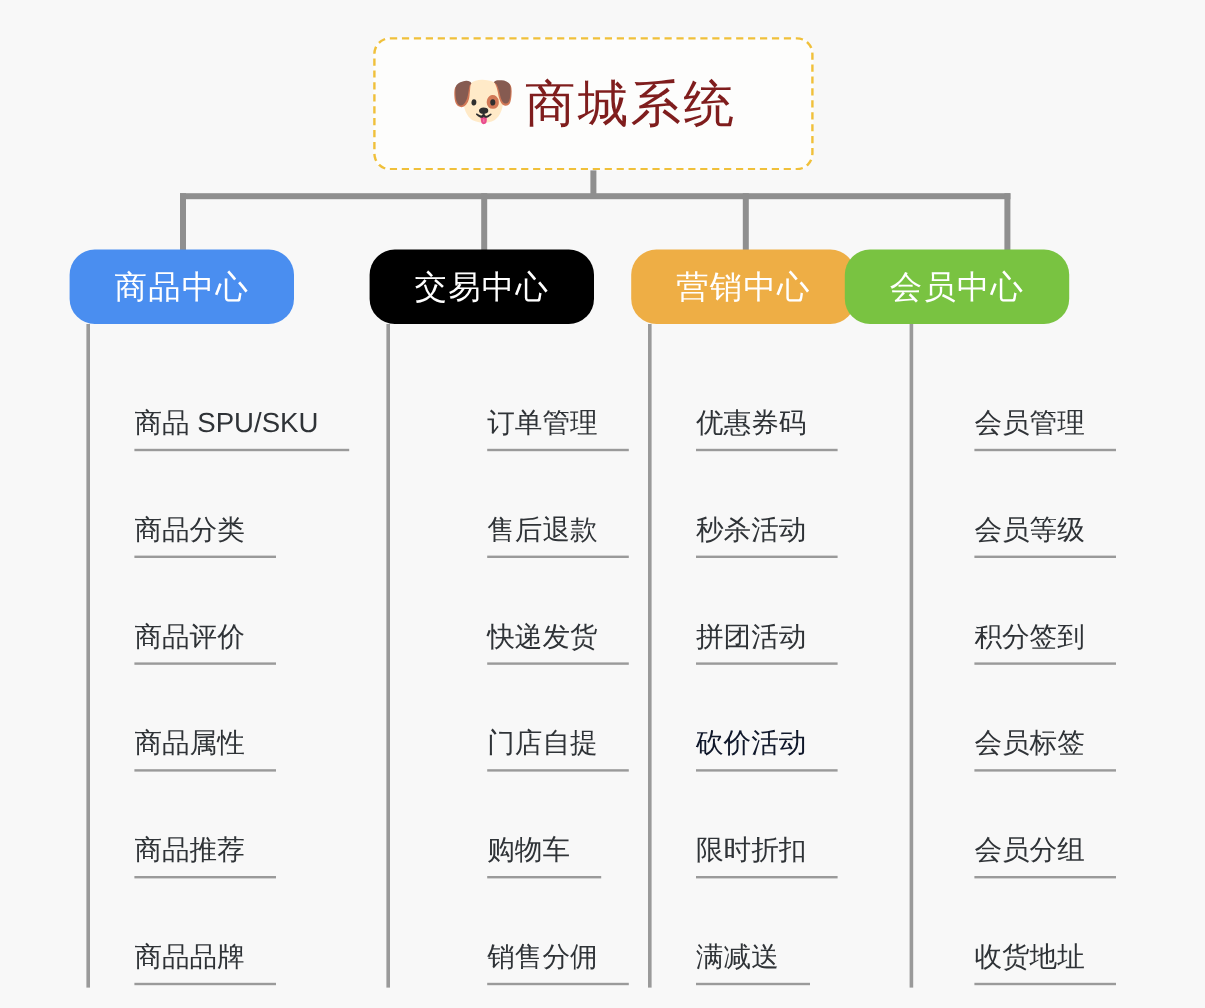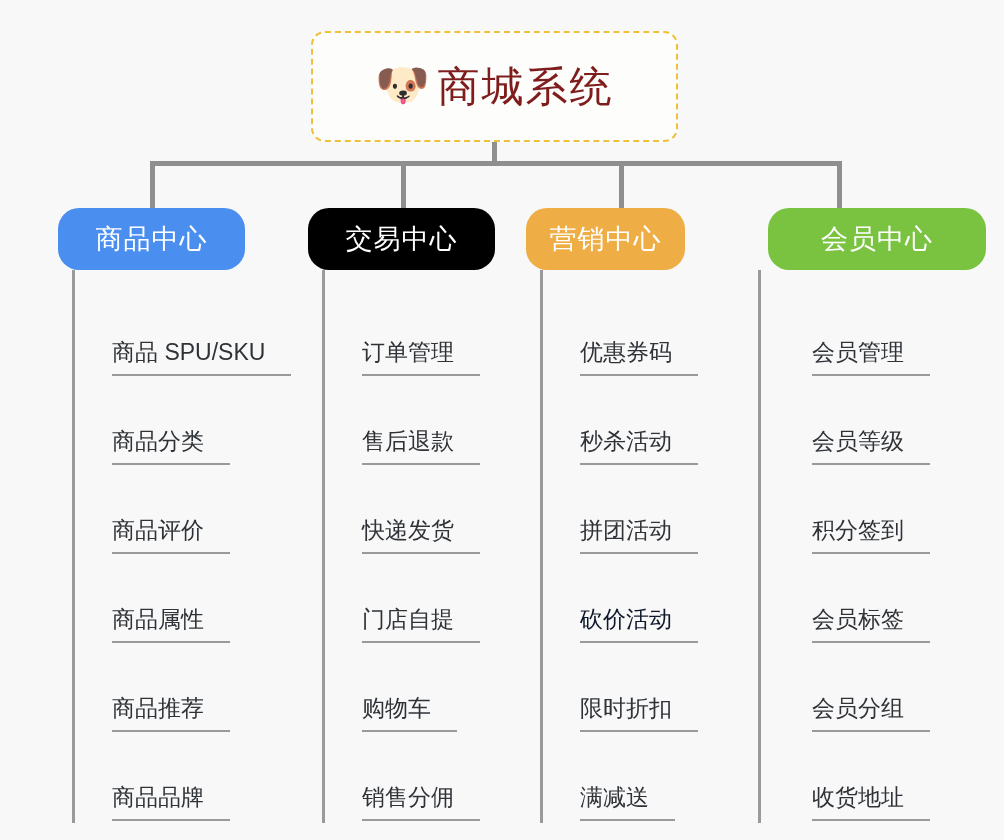--- a/index.html
+++ b/index.html
@@ -153,21 +153,21 @@
         <span class="leaf-text" style="color: rgb(47, 51, 55); border-bottom-color: rgb(154, 154, 154);">商品推荐</span>
       </div>
     <div class="leaf">
         <span class="leaf-text" style="color: rgb(47, 51, 55); border-bottom-color: rgb(154, 154, 154);">商品品牌</span>
       </div>
   </div>
 
   <div class="conn conn-drop" style="left: 401px; background: rgb(143, 143, 143);"></div>
   <div class="cat-box" style="left: 308px; width: 187px; background: #000000;">交易中心</div>
   <div class="col-spine" style="left: 322px; height: 553px; background: rgb(154, 154, 154);"></div>
-  <div class="leaf-list" style="left:322px;">
+  <div class="leaf-list" style="left:322px;padding-left:44px;">
     <div class="leaf">
         <span class="leaf-text" style="color: rgb(47, 51, 55); border-bottom-color: rgb(154, 154, 154);">订单管理</span>
       </div>
     <div class="leaf">
         <span class="leaf-text" style="color: rgb(47, 51, 55); border-bottom-color: rgb(154, 154, 154);">售后退款</span>
       </div>
     <div class="leaf">
         <span class="leaf-text" style="color: rgb(47, 51, 55); border-bottom-color: rgb(154, 154, 154);">快递发货</span>
       </div>
     <div class="leaf">
@@ -175,21 +175,21 @@
       </div>
     <div class="leaf">
         <span class="leaf-text" style="color: rgb(47, 51, 55); border-bottom-color: rgb(154, 154, 154);">购物车</span>
       </div>
     <div class="leaf">
         <span class="leaf-text" style="color: rgb(47, 51, 55); border-bottom-color: rgb(154, 154, 154);">销售分佣</span>
       </div>
   </div>
 
   <div class="conn conn-drop" style="left: 619px; background: rgb(143, 143, 143);"></div>
-  <div class="cat-box" style="left: 526px; width: 159px; background: rgb(238, 174, 69);">营销中心</div>
+  <div class="cat-box" style="left: 526px; width: 187px; background: rgb(238, 174, 69);">营销中心</div>
   <div class="col-spine" style="left: 540px; height: 553px; background: rgb(154, 154, 154);"></div>
   <div class="leaf-list" style="left:540px;">
     <div class="leaf">
         <span class="leaf-text" style="color: rgb(47, 51, 55); border-bottom-color: rgb(154, 154, 154);">优惠券码</span>
       </div>
     <div class="leaf">
         <span class="leaf-text" style="color: rgb(47, 51, 55); border-bottom-color: rgb(154, 154, 154);">秒杀活动</span>
       </div>
     <div class="leaf">
         <span class="leaf-text" style="color: rgb(47, 51, 55); border-bottom-color: rgb(154, 154, 154);">拼团活动</span>
@@ -199,21 +199,21 @@
       </div>
     <div class="leaf">
         <span class="leaf-text" style="color: rgb(47, 51, 55); border-bottom-color: rgb(154, 154, 154);">限时折扣</span>
       </div>
     <div class="leaf">
         <span class="leaf-text" style="color: rgb(47, 51, 55); border-bottom-color: rgb(154, 154, 154);">满减送</span>
       </div>
   </div>
 
   <div class="conn conn-drop" style="left: 837px; background: rgb(143, 143, 143);"></div>
-  <div class="cat-box" style="left: 768px; width: 218px; background: rgb(121, 195, 65);">会员中心</div>
+  <div class="cat-box" style="left: 704px; width: 187px; background: rgb(121, 195, 65);">会员中心</div>
   <div class="col-spine" style="left: 758px; height: 553px; background: rgb(154, 154, 154);"></div>
   <div class="leaf-list" style="left:758px;padding-left:14px;">
     <div class="leaf">
         <span class="leaf-text" style="color: rgb(47, 51, 55); border-bottom-color: rgb(154, 154, 154);">会员管理</span>
       </div>
     <div class="leaf">
         <span class="leaf-text" style="color: rgb(47, 51, 55); border-bottom-color: rgb(154, 154, 154);">会员等级</span>
       </div>
     <div class="leaf">
         <span class="leaf-text" style="color: rgb(47, 51, 55); border-bottom-color: rgb(154, 154, 154);">积分签到</span>

